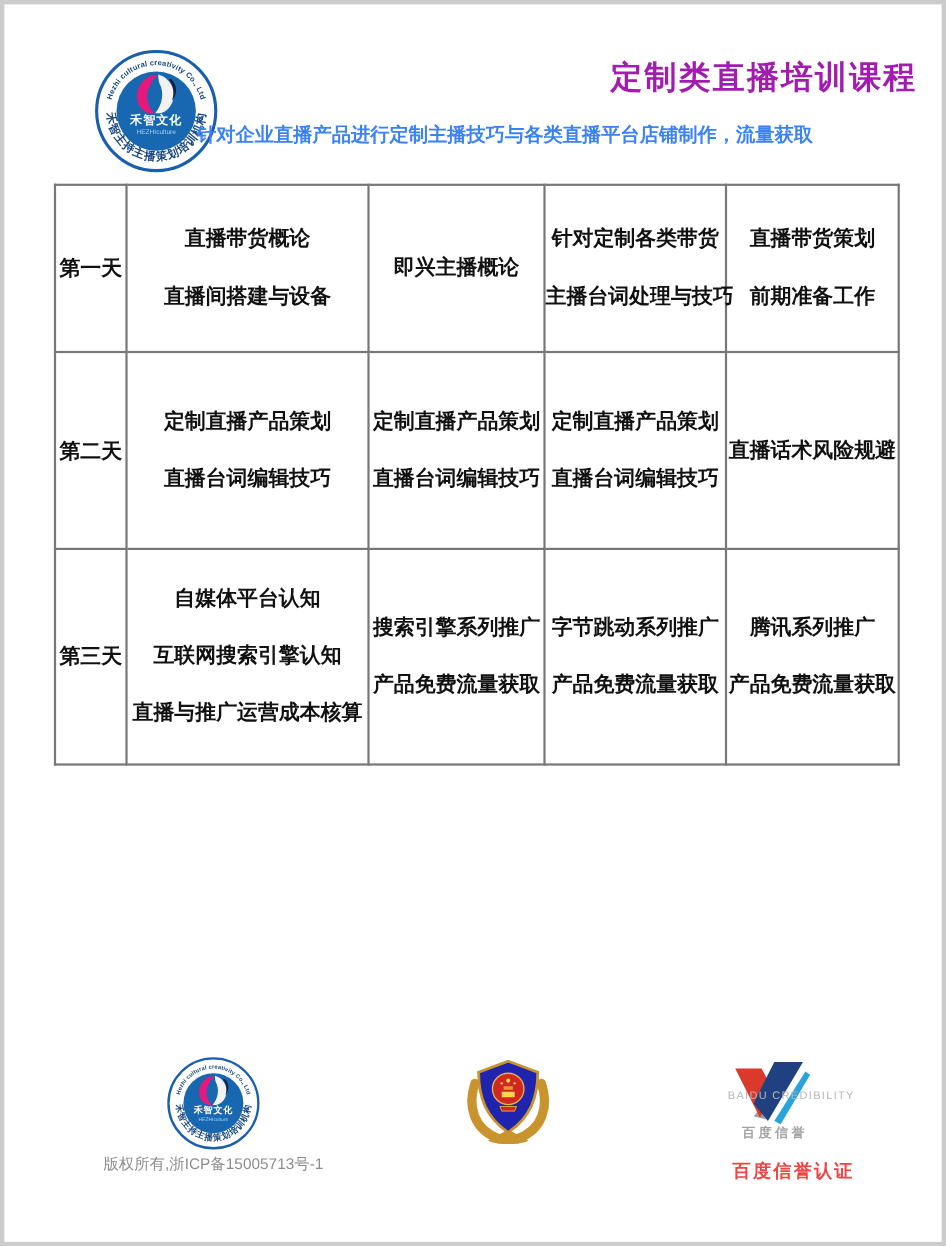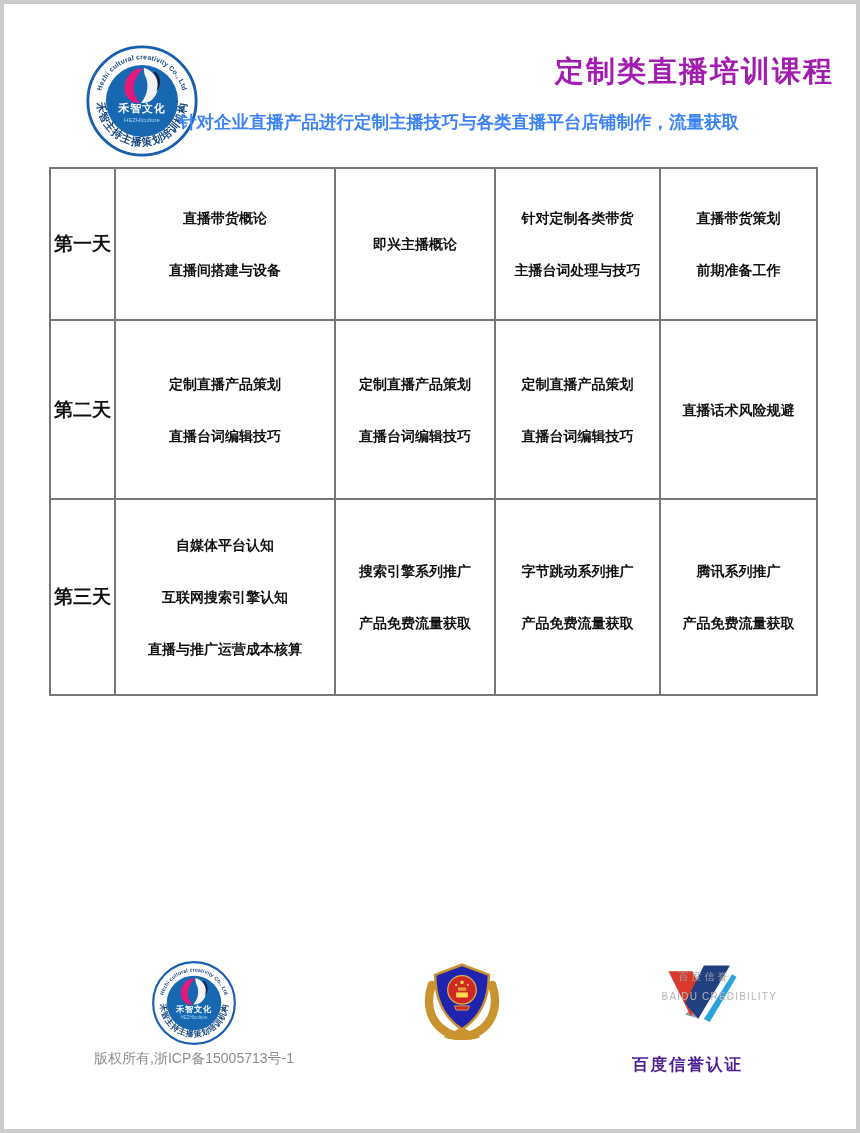--- a/index.html
+++ b/index.html
@@ -23,44 +23,44 @@
   .page-subtitle { position:absolute; left:60px; top:106px; width:790px; text-align:center;
                    font-size:17.5px; font-weight:700; color:#3b82f6; }
 
   
   .course-table { position:absolute; left:45px; top:163px; width:767px;
                   border-collapse:collapse; table-layout:fixed; }
   .course-table th, .course-table td { border:2px solid #777777; vertical-align:middle;
                   text-align:center; color:#111111; font-weight:700; padding:0; }
   .course-table th { font-size:19px; }
   .course-table td.time-cell { font-size:19px; }
-  .course-table td.course-cell { font-size:14px; }
+  .course-table td.course-cell { font-size:19px; }
   .r-head { height:115px; }
   .r1 { height:152px; }
   .r2 { height:179px; }
   .r3 { height:196px; }
   .r4 { height:112px; }
   .ln { line-height:52px; white-space:nowrap; }
   td.merged-cell { text-align:left; padding-left:10px; font-size:18px; }
 
   
   .copyright-text { position:absolute; left:70px; top:1046px; width:240px; text-align:center;
                     font-size:14px; color:#8d8d8d; }
   .police-badge { position:absolute; left:416px; top:954px; width:84px; height:84px; }
   .police-badge svg { width:100%; height:100%; display:block; }
   .police-text { position:absolute; left:340px; top:1041px; width:250px; text-align:center;
                  font-size:17.5px; font-weight:700; color:#141414; }
   .baidu-logo { position:absolute; left:658px; top:960px; width:78px; height:58px; }
   .baidu-logo svg { width:100%; height:100%; display:block; }
-  .baidu-name { position:absolute; left:628px; top:966px; width:145px; text-align:center;
-                font-size:10px; font-weight:400; color:#a4a4a4; letter-spacing:3px; }
+  .baidu-name { position:absolute; left:628px; top:1018px; width:145px; text-align:center;
+                font-size:12px; font-weight:700; color:#a4a4a4; letter-spacing:3px; }
   .baidu-caption { position:absolute; left:628px; top:987px; width:145px; text-align:right;
                    font-size:10px; color:#b7b7b7; letter-spacing:1.2px; }
-  .baidu-cert { position:absolute; left:628px; top:1050px; width:145px; text-align:left;
-                font-size:16.5px; font-weight:700; color:#4c1d95; letter-spacing:2px; }
+  .baidu-cert { position:absolute; left:628px; top:1050px; width:145px; text-align:right;
+                font-size:16.5px; font-weight:700; color:#ef4444; letter-spacing:2px; }
 </style>
 </head>
 <body>
 
 <div class="page">
 
   <div class="hezhi-badge badge-header">
     <svg viewBox="0 0 120 120">
       <circle cx="60" cy="60" r="57" fill="#ffffff" stroke-width="3" stroke="#1a5fae"></circle>
       <circle cx="60" cy="60" r="38" fill="#1768b1"></circle>

